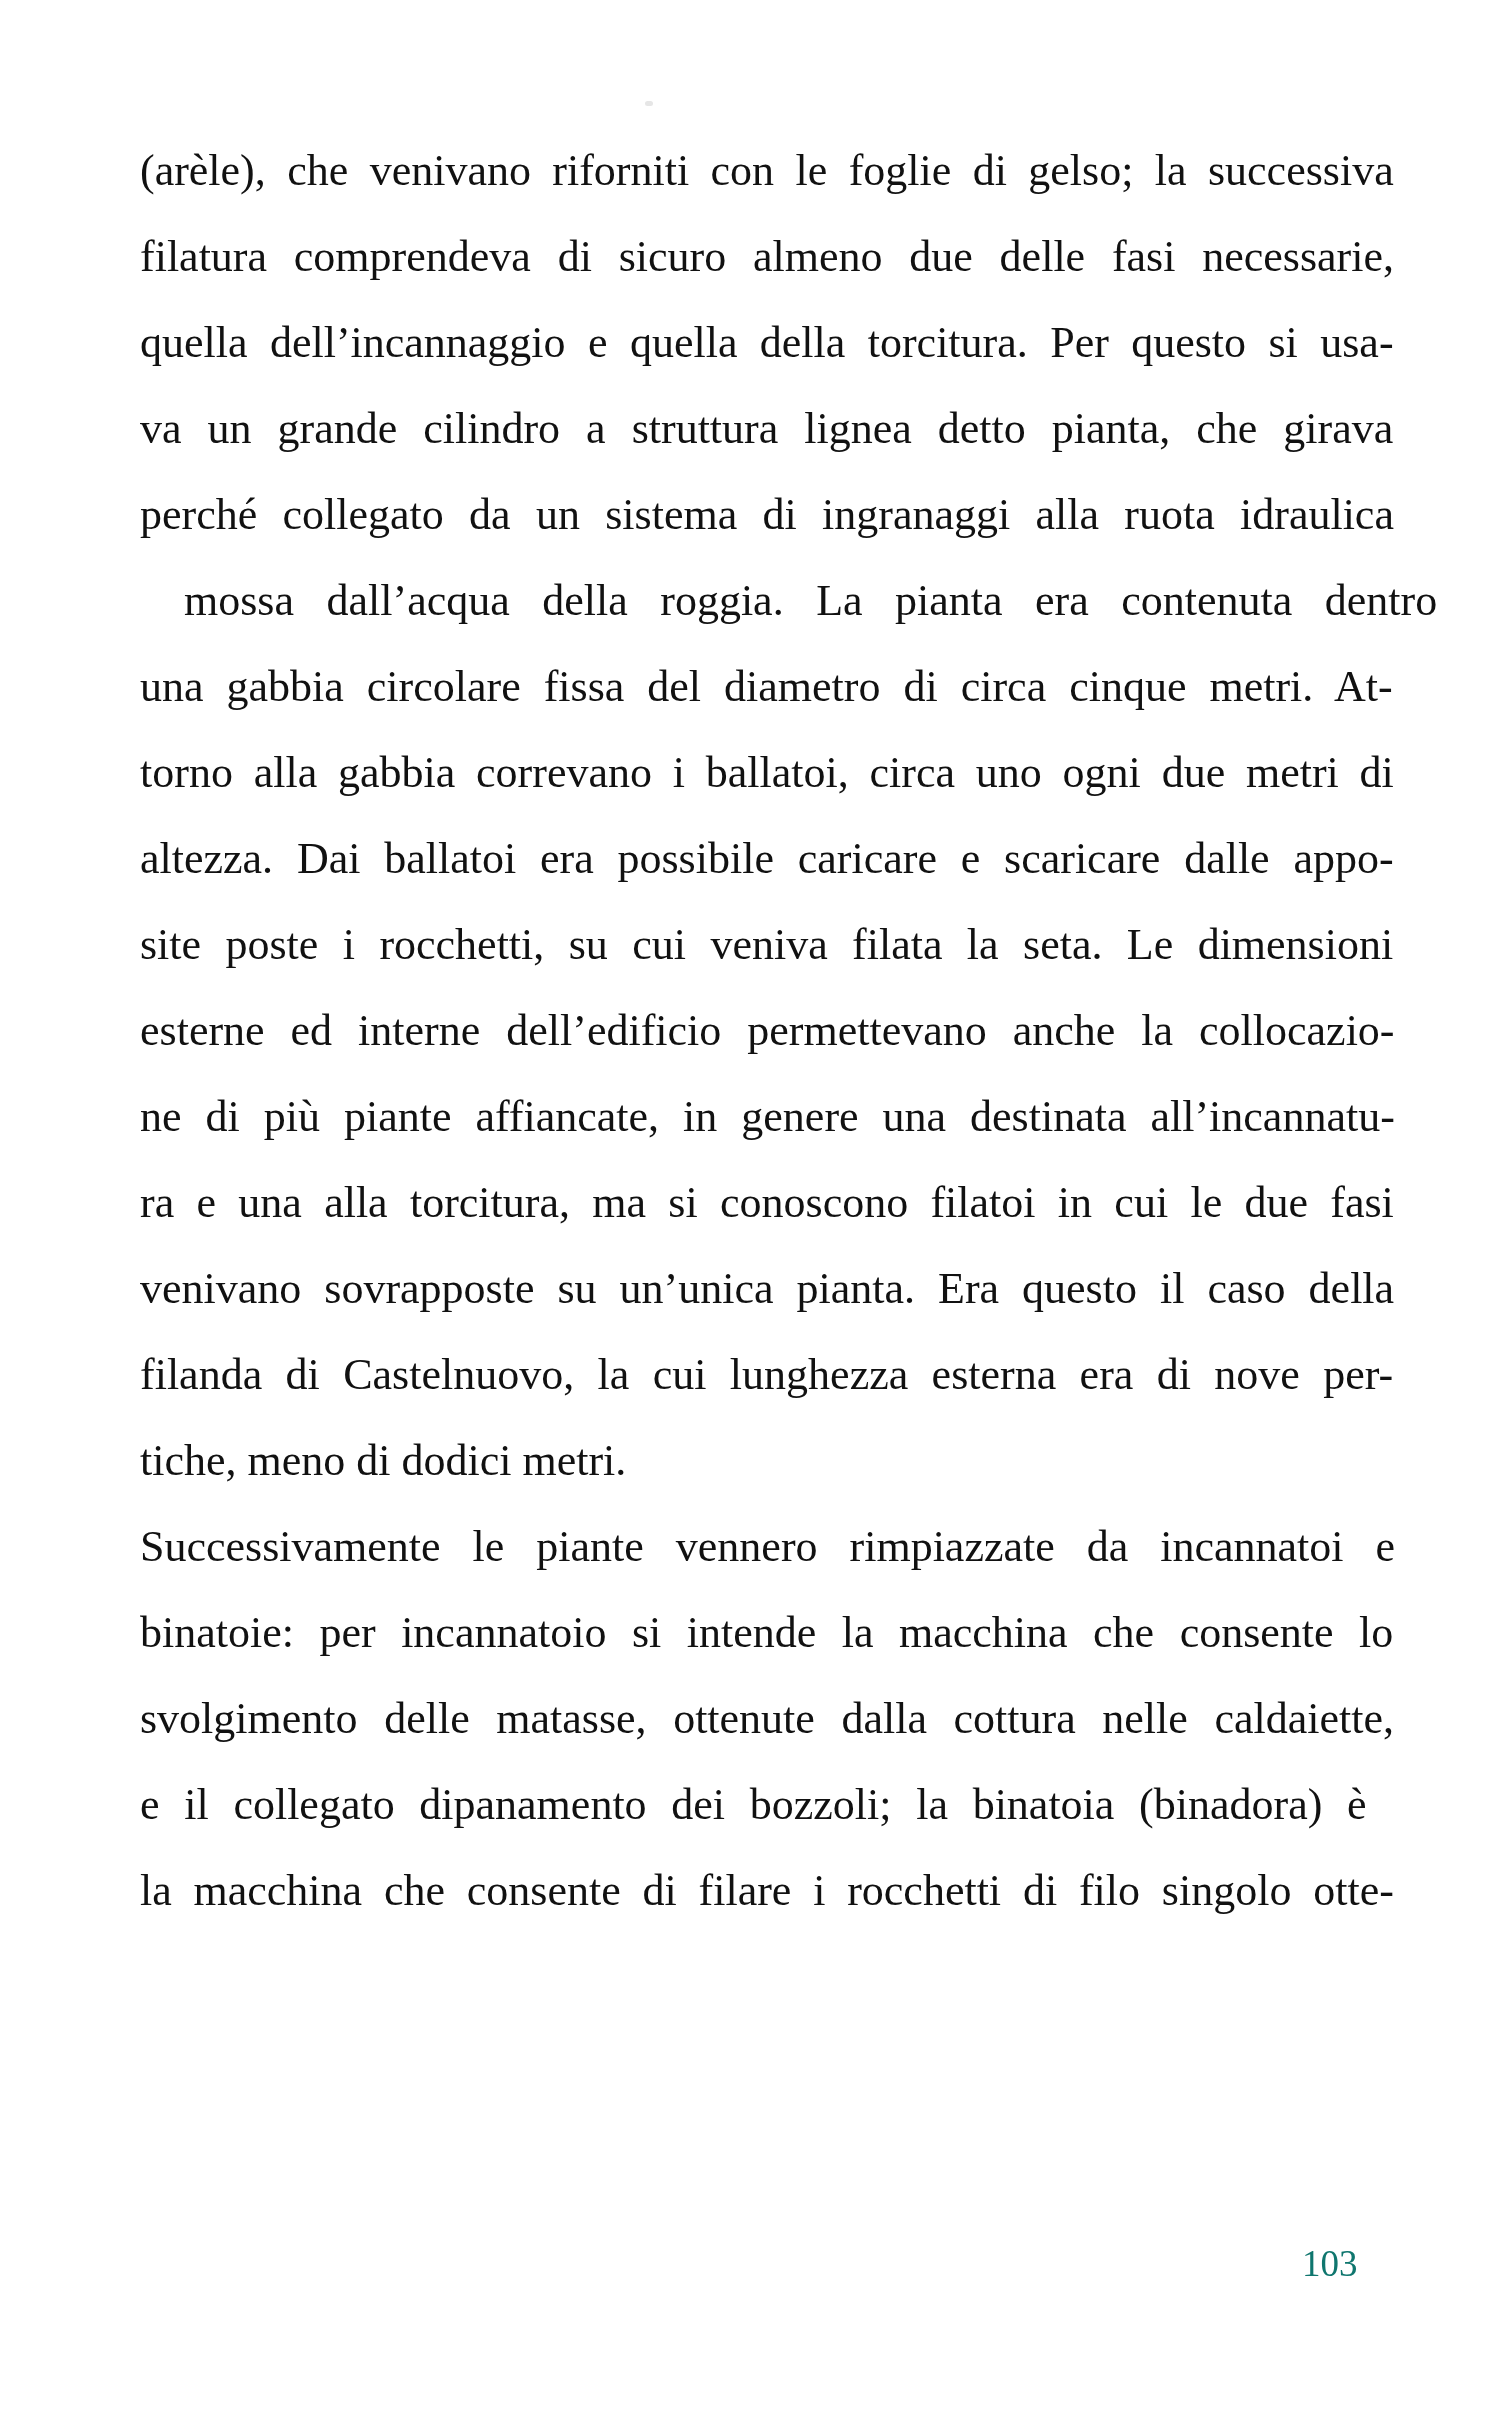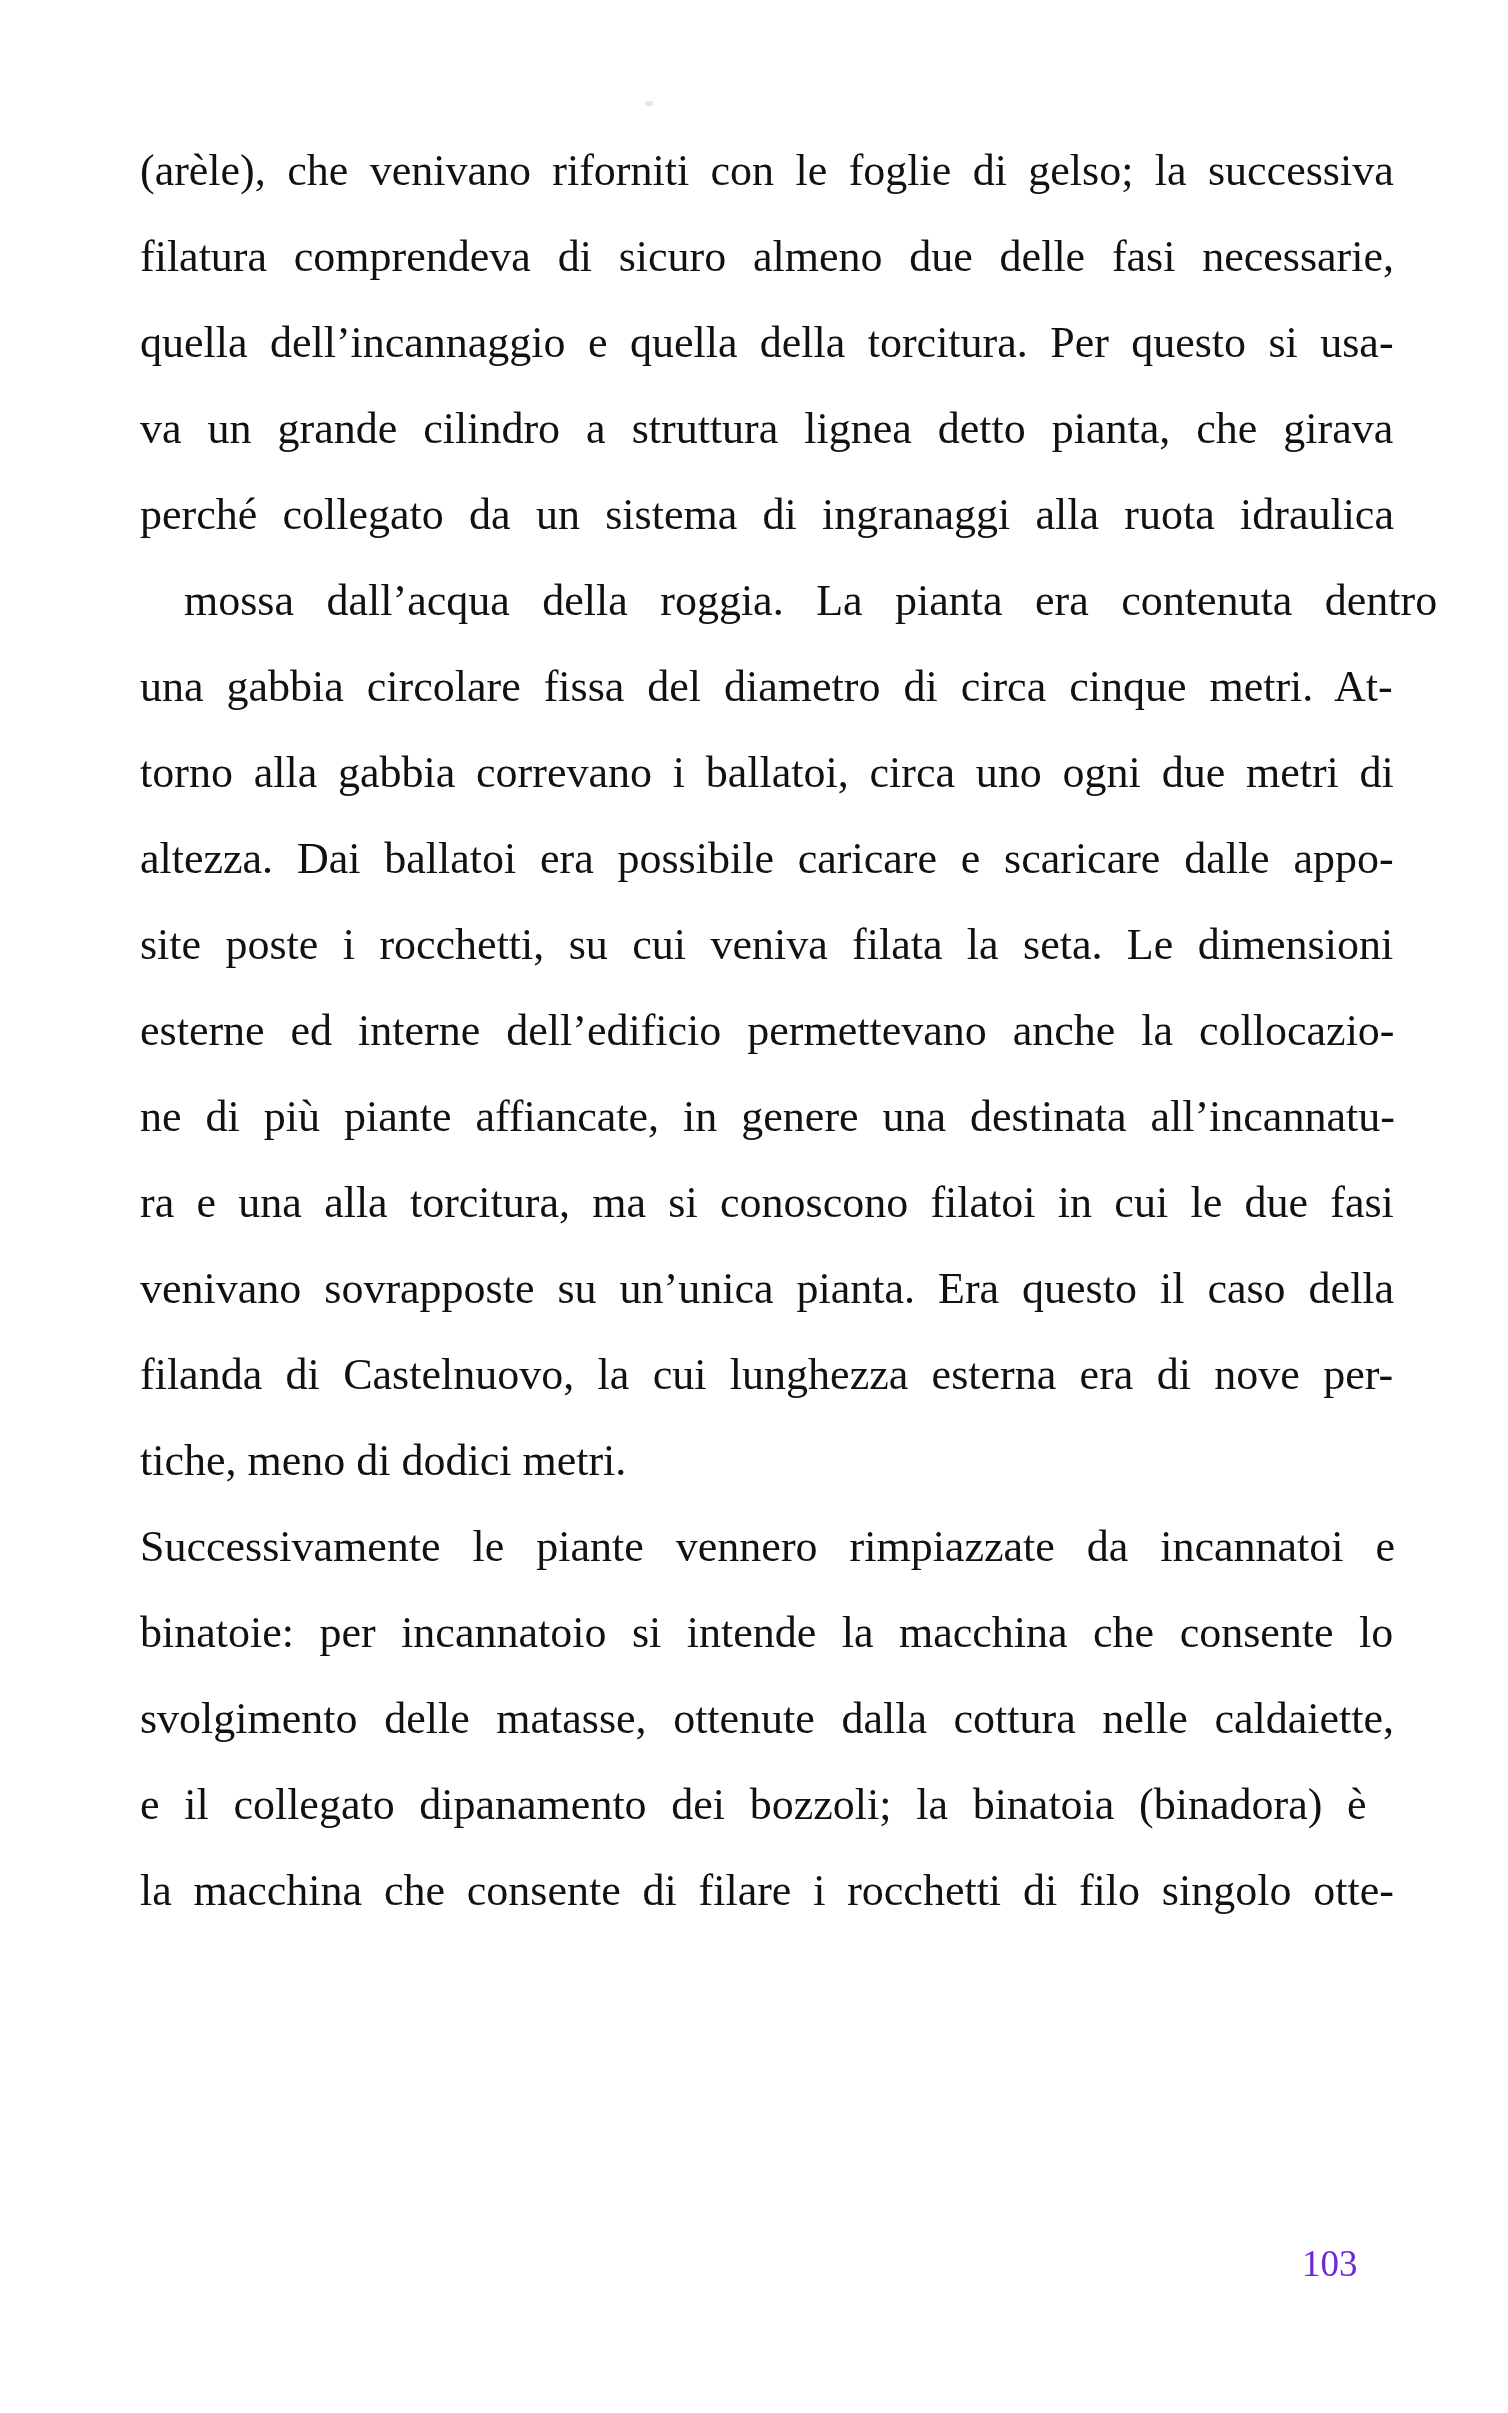--- a/index.html
+++ b/index.html
@@ -43,21 +43,21 @@
     text-align: center;
     text-align-last: left;
   }
   .page-number {
     position: absolute;
     left: 1302px;
     top: 2240px;
     font-family: "Liberation Serif", "DejaVu Serif", serif;
     font-size: 37px;
     line-height: 47px;
-    color: #6d28d9;
+    color: #0f766e;
   }
   .speck {
     position: absolute;
     left: 645px;
     top: 101px;
     width: 8.4px;
     height: 4.7px;
     border-radius: 2.8px;
     background: #e6e6e6;
   }

